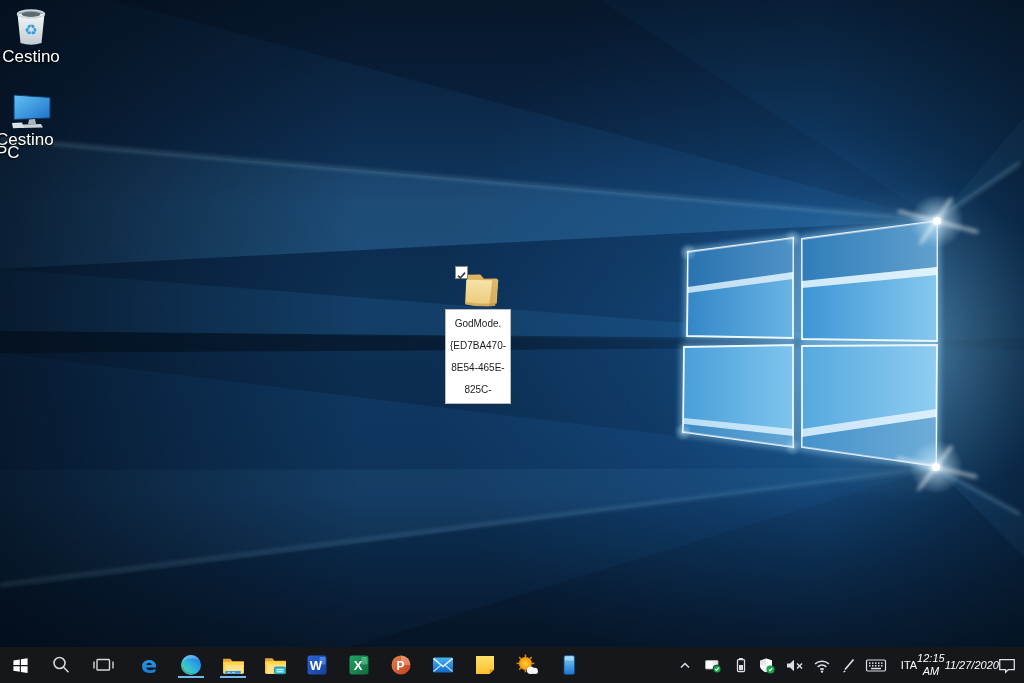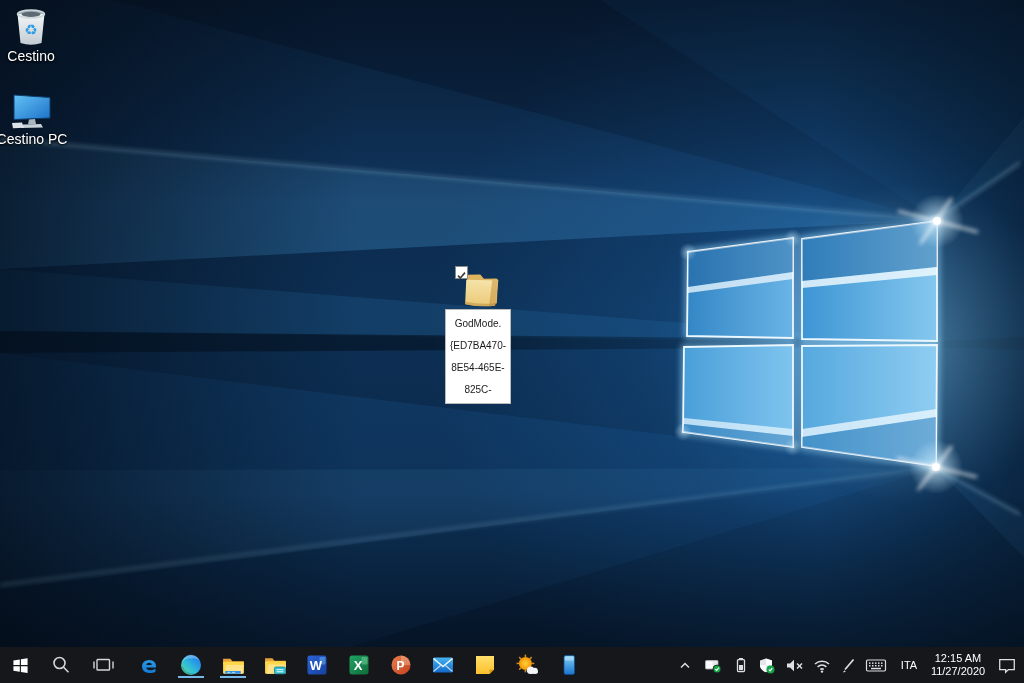--- a/index.html
+++ b/index.html
@@ -3,21 +3,21 @@
 <meta charset="utf-8">
 <style>
   html,body{margin:0;padding:0;background:#000;}
   .screen{position:relative;width:1024px;height:683px;overflow:hidden;
           font-family:"Liberation Sans",sans-serif;user-select:none;}
   .wall{position:absolute;inset:0;display:block;}
 
   
   .dicon{position:absolute;width:72px;display:flex;flex-direction:column;
          align-items:center;gap:1px;cursor:default;}
-  .dicon .lbl{color:#fff;font-size:14px;line-height:13px;text-align:center;
+  .dicon .lbl{color:#fff;font-size:17px;line-height:13px;text-align:left;
               text-shadow:0 1px 2px rgba(0,0,0,.95),0 0 3px rgba(0,0,0,.7);}
 
   
   .gm-check{position:absolute;left:455px;top:266px;width:13px;height:13px;
             background:#fff;border:1px solid #8a8a8a;box-sizing:border-box;z-index:5;}
   .gm-folder{position:absolute;left:458px;top:267px;z-index:4;}
   .gm-rename{position:absolute;left:445px;top:309px;width:66px;height:95px;
              box-sizing:border-box;background:#fff;border:1px solid #b9b9b9;
              color:#1b1b1b;font-size:10px;line-height:22px;text-align:center;
              white-space:pre-line;padding-top:3px;z-index:6;cursor:text;overflow:hidden;}
@@ -29,21 +29,21 @@
       display:flex;align-items:center;justify-content:center;position:relative;cursor:pointer;}
   .tb.start{width:40px;}
   .tb .ind{position:absolute;left:8px;right:8px;bottom:5px;height:2px;background:#76b9e8;}
   .tb-gap{width:4px;}
   .tray{margin-left:auto;display:flex;align-items:stretch;padding-right:0;}
   .ti{border:none;background:transparent;padding:0;margin:0;display:flex;
       align-items:center;justify-content:center;cursor:pointer;color:#e8eaec;}
   .ti.w26{width:26px}.ti.w30{width:30px}.ti.w25{width:25px}.ti.w27{width:27px}
   .ti.w28{width:28px}.ti.w32{width:32px}.ti.w34{width:34px}
   .lang{width:34px;font-size:11px;color:#fff;}
-  .clock{width:64px;flex-direction:column;line-height:13px;font-size:11px;color:#fff;}
+  .clock{width:64px;line-height:13px;font-size:11px;color:#fff;font-style:italic;}
   .clock div{text-align:center;}
 </style>
 </head>
 <body>
 
 <div class="screen">
 
   <svg class="wall" viewBox="0 0 1024 683" preserveAspectRatio="none">
     <defs>
       <linearGradient id="bgv" x1="0" y1="0" x2="0" y2="1">

